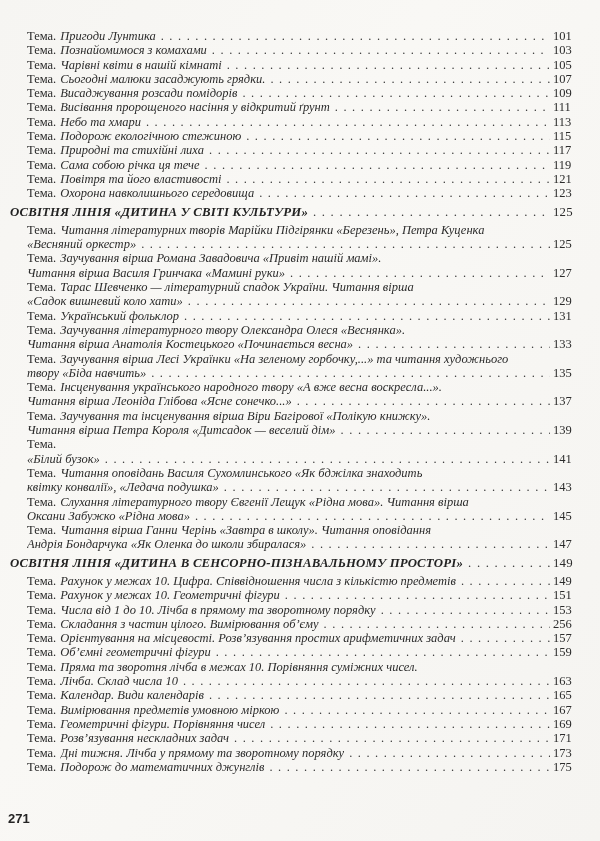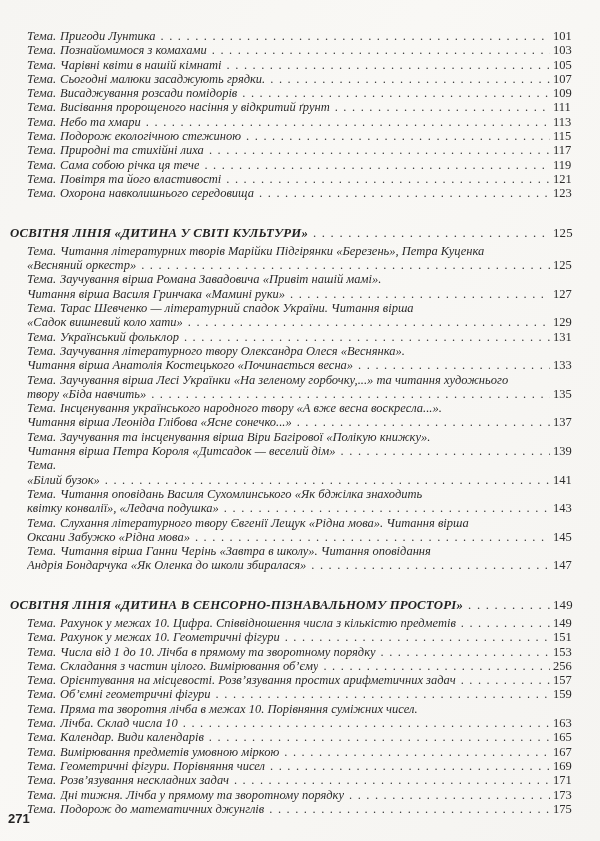--- a/index.html
+++ b/index.html
@@ -29,25 +29,24 @@
     align-items: baseline;
     min-width: 0;
   }
   .row.entry, .row.cont {
     padding-left: 17px;
   }
   .row.heading {
     font-weight: bold;
     font-size: 12.8px;
     letter-spacing: 0.2px;
-    margin: 25px 0 4px 0;
+    margin: 4px 0 4px 0;
     color: #232323;
   }
   .label {
-    font-style: italic;
     white-space: pre;
     margin-right: 4px;
     flex: 0 0 auto;
   }
   .text {
     white-space: nowrap;
     flex: 0 1 auto;
     overflow: hidden;
     font-style: italic;
   }

